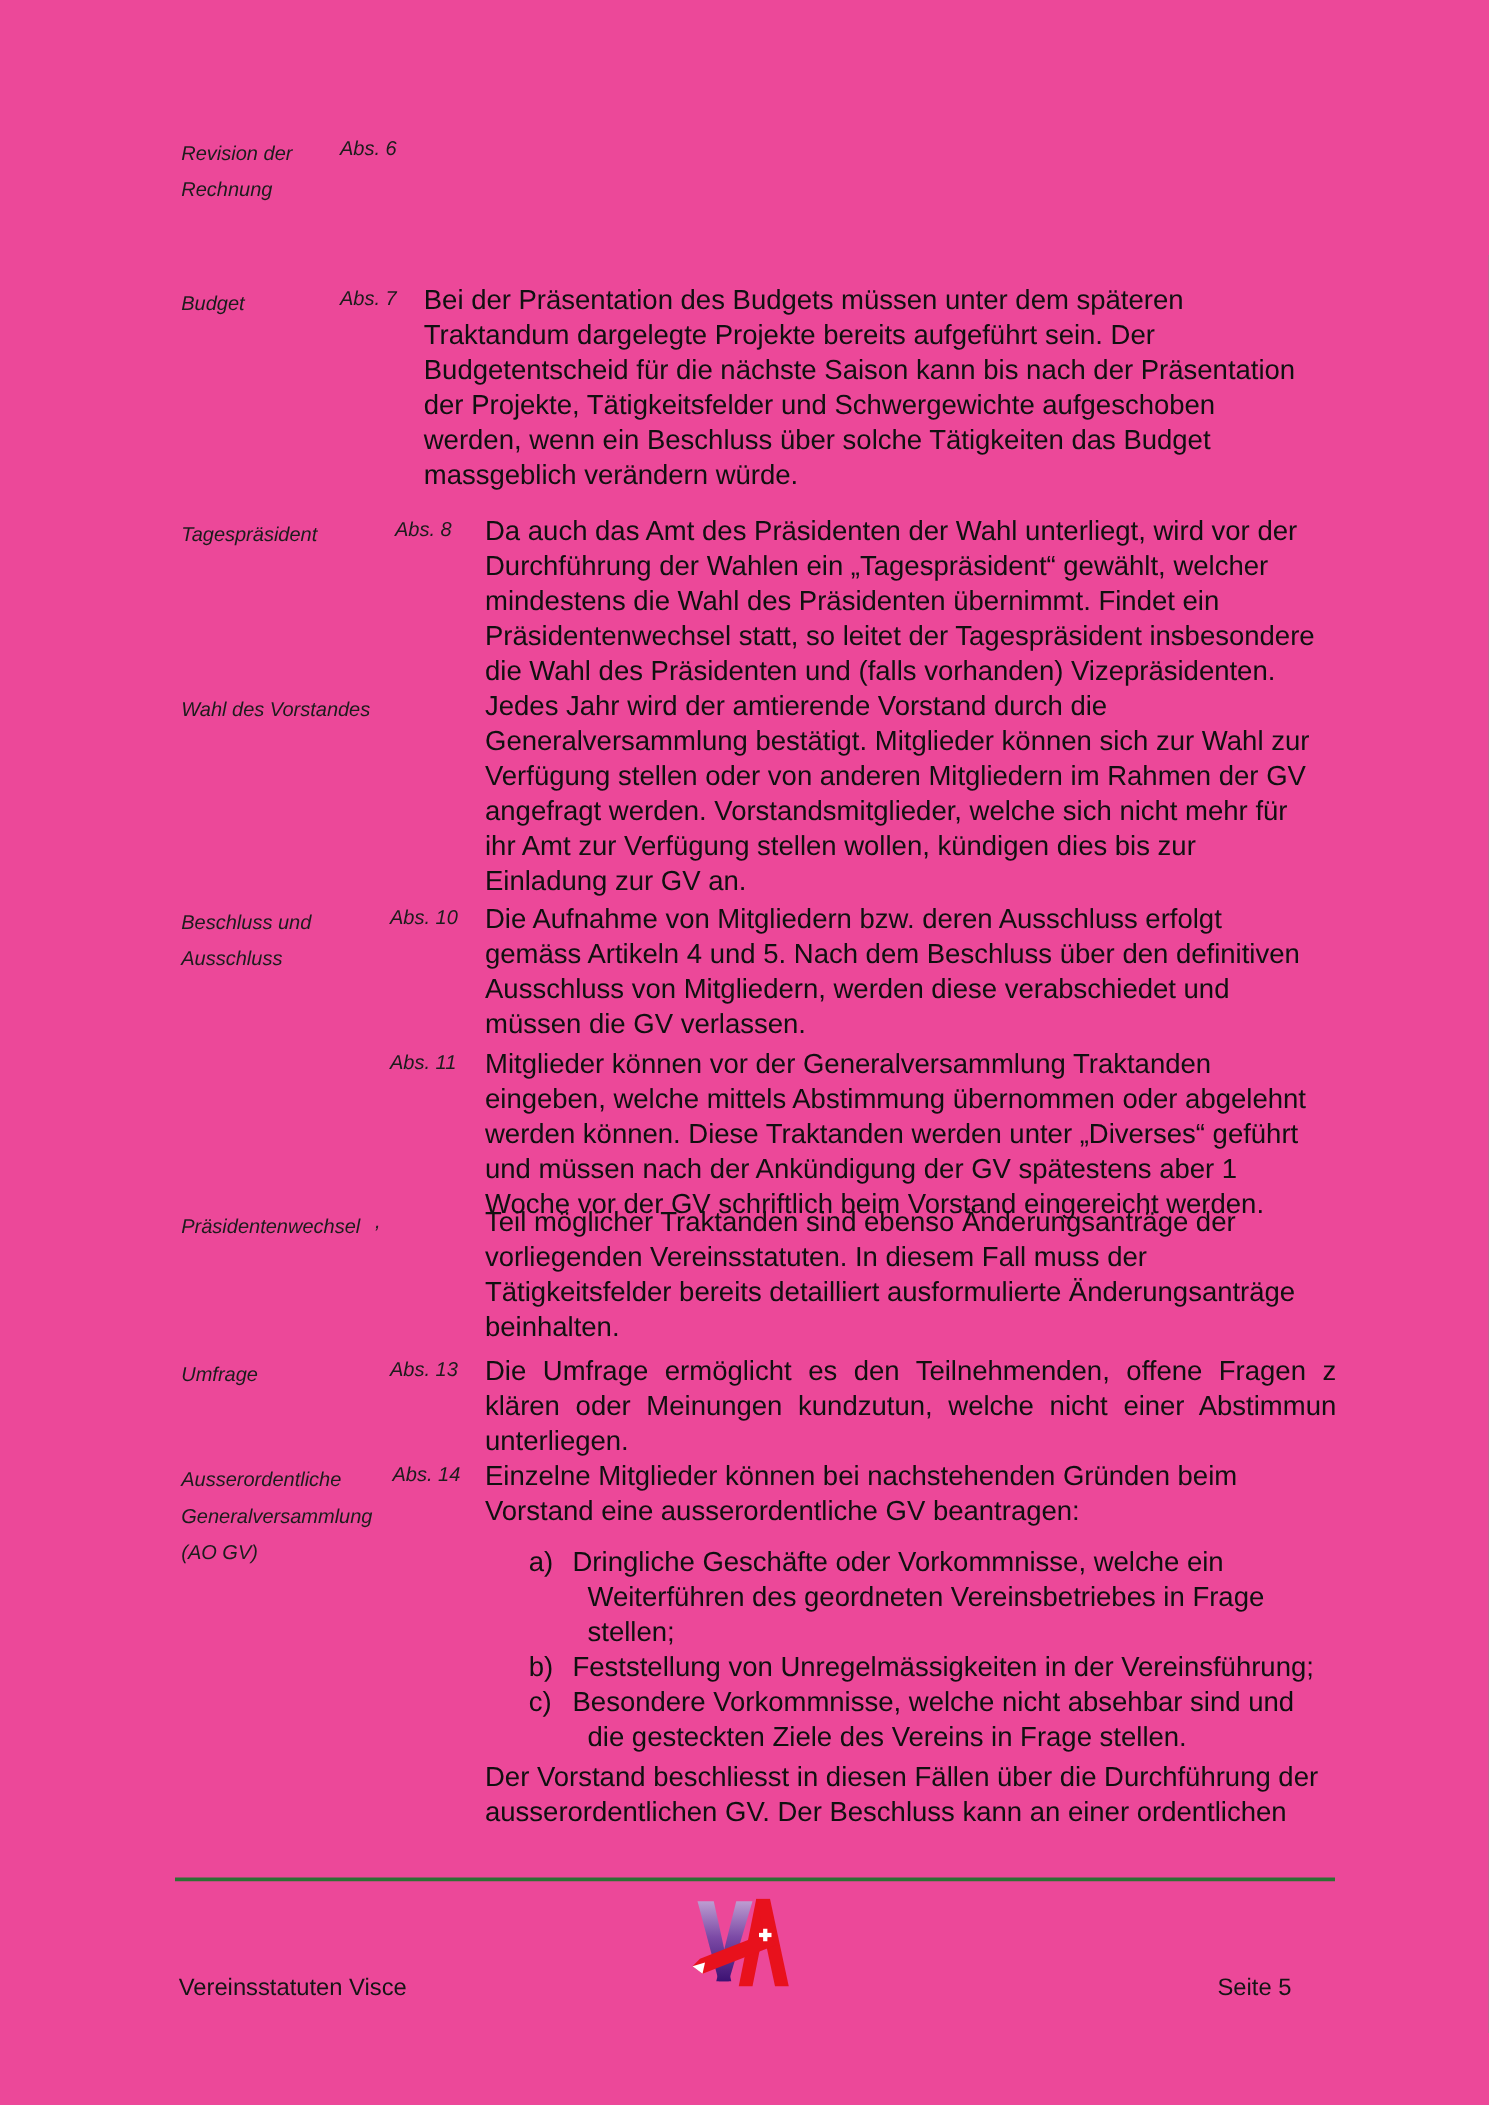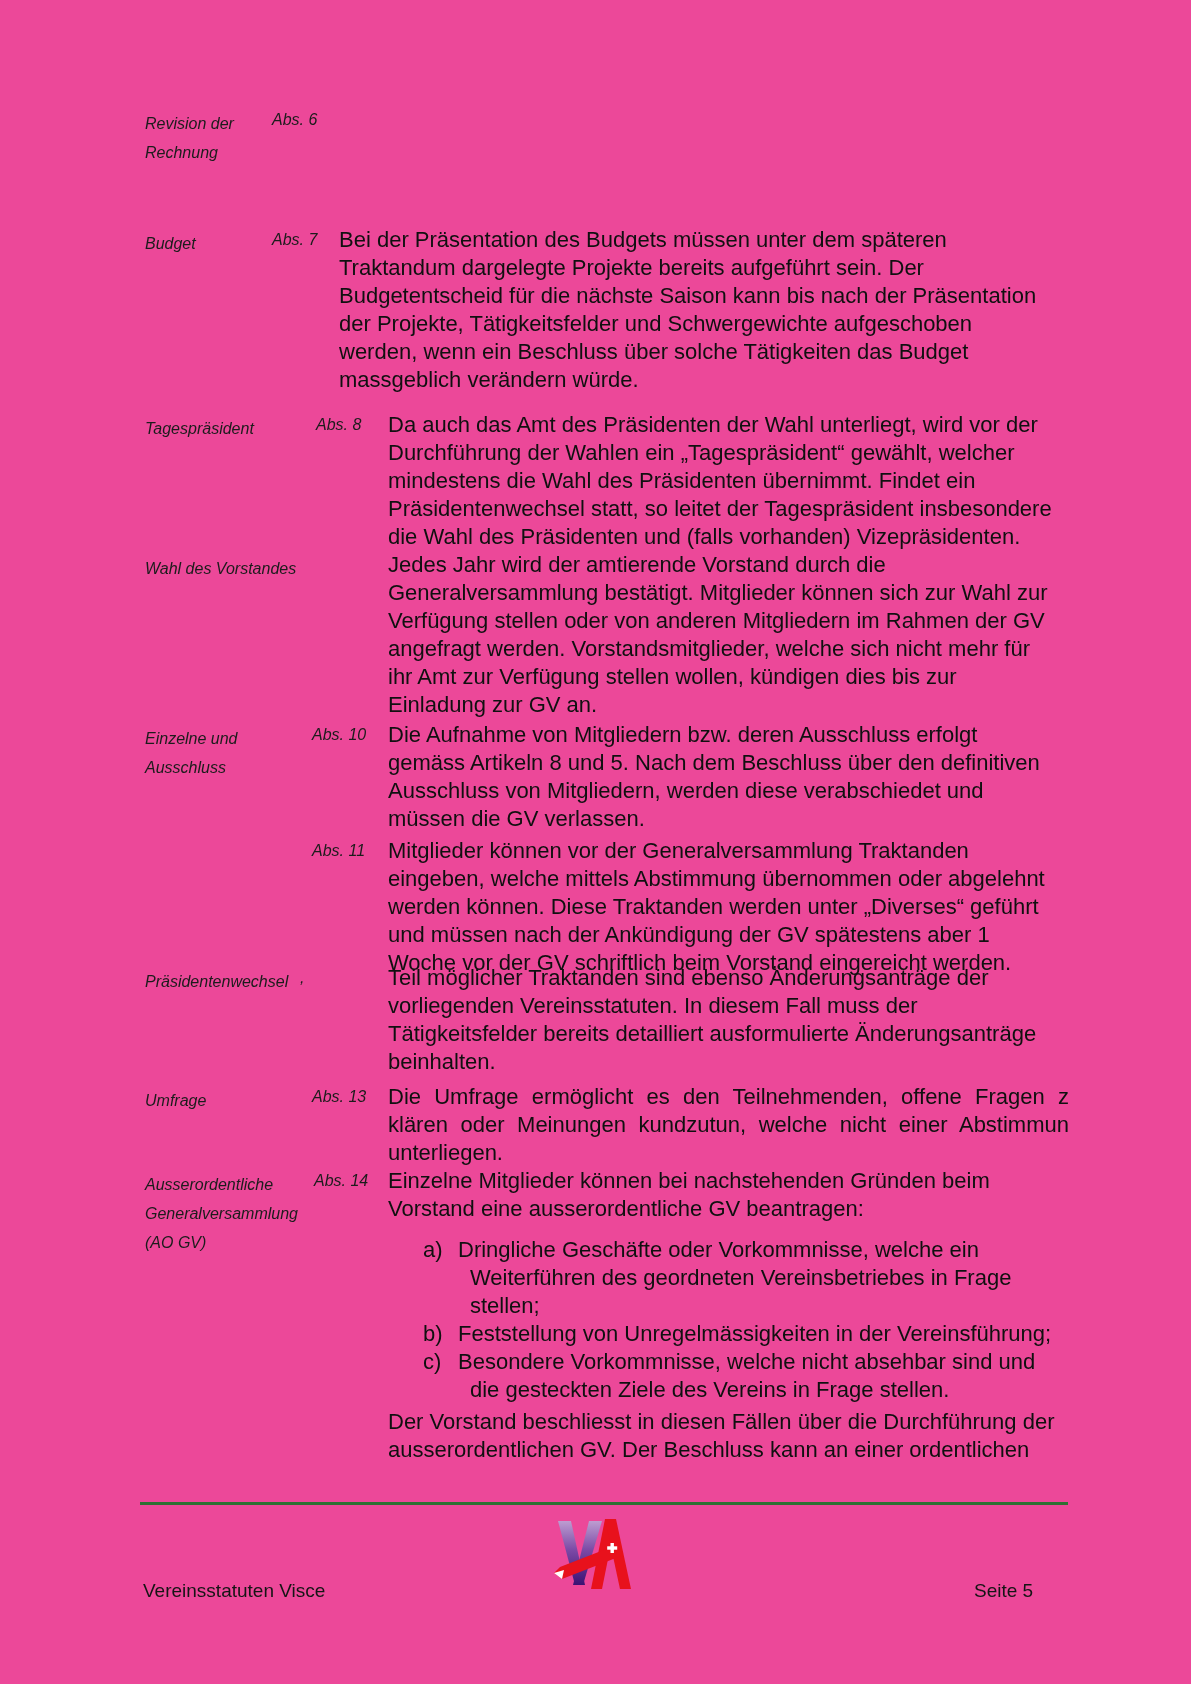--- a/index.html
+++ b/index.html
@@ -95,25 +95,25 @@
 die Wahl des Präsidenten und (falls vorhanden) Vizepräsidenten.</div>
 
   <div class="label" style="top:554px">Wahl des Vorstandes</div>
   <div class="body-par col2" style="top:551px">Jedes Jahr wird der amtierende Vorstand durch die
 Generalversammlung bestätigt. Mitglieder können sich zur Wahl zur
 Verfügung stellen oder von anderen Mitgliedern im Rahmen der GV
 angefragt werden. Vorstandsmitglieder, welche sich nicht mehr für
 ihr Amt zur Verfügung stellen wollen, kündigen dies bis zur
 Einladung zur GV an.</div>
 
-  <div class="label" style="top:724px">Einzelne und
+  <div class="label" style="top:724px">Beschluss und
 Ausschluss</div>
   <div class="absmark" style="left:312px;top:721px">Abs. 10</div>
   <div class="body-par col2" style="top:721px">Die Aufnahme von Mitgliedern bzw. deren Ausschluss erfolgt
-gemäss Artikeln 8 und 5. Nach dem Beschluss über den definitiven
+gemäss Artikeln 4 und 5. Nach dem Beschluss über den definitiven
 Ausschluss von Mitgliedern, werden diese verabschiedet und
 müssen die GV verlassen.</div>
 
   <div class="absmark" style="left:312px;top:837px">Abs. 11</div>
   <div class="body-par col2" style="top:837px">Mitglieder können vor der Generalversammlung Traktanden
 eingeben, welche mittels Abstimmung übernommen oder abgelehnt
 werden können. Diese Traktanden werden unter „Diverses“ geführt
 und müssen nach der Ankündigung der GV spätestens aber 1
 Woche vor der GV schriftlich beim Vorstand eingereicht werden.</div>
 

